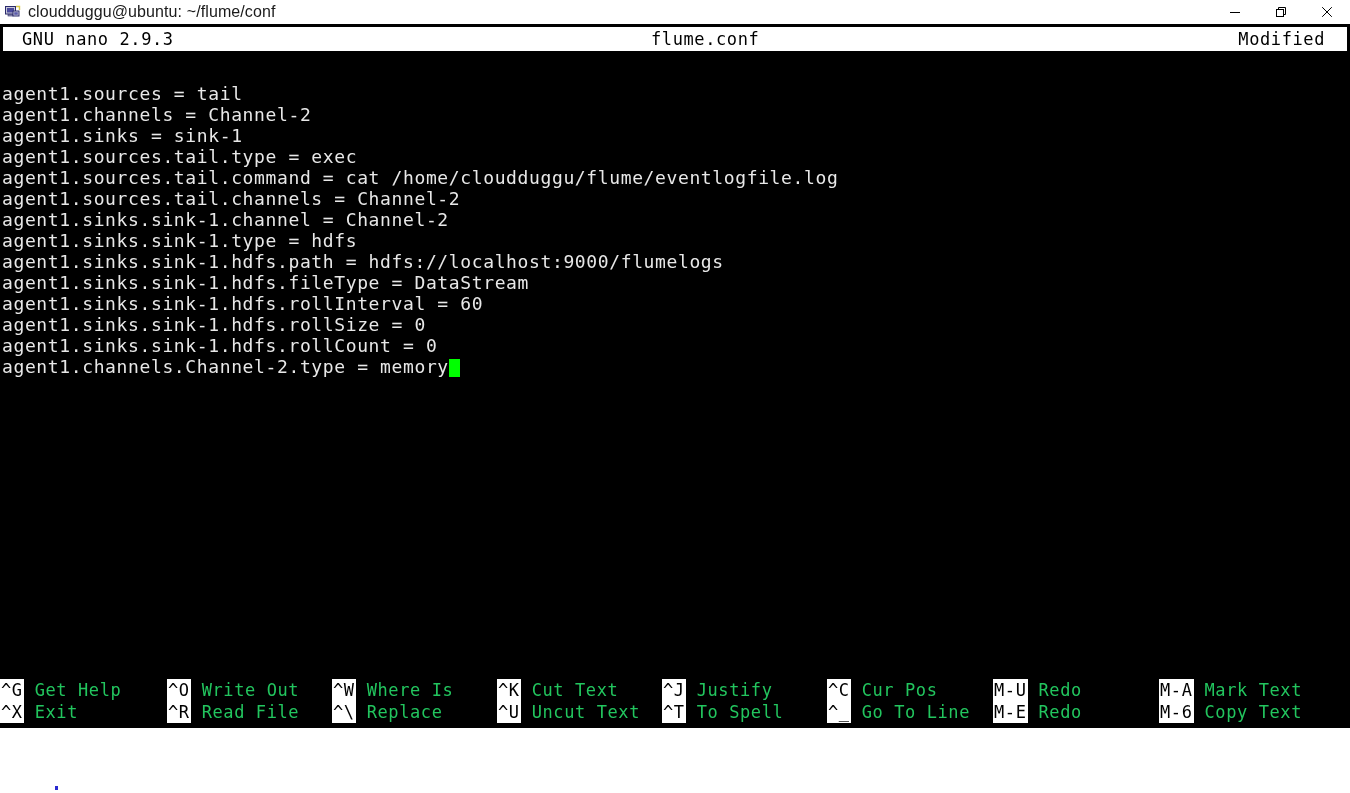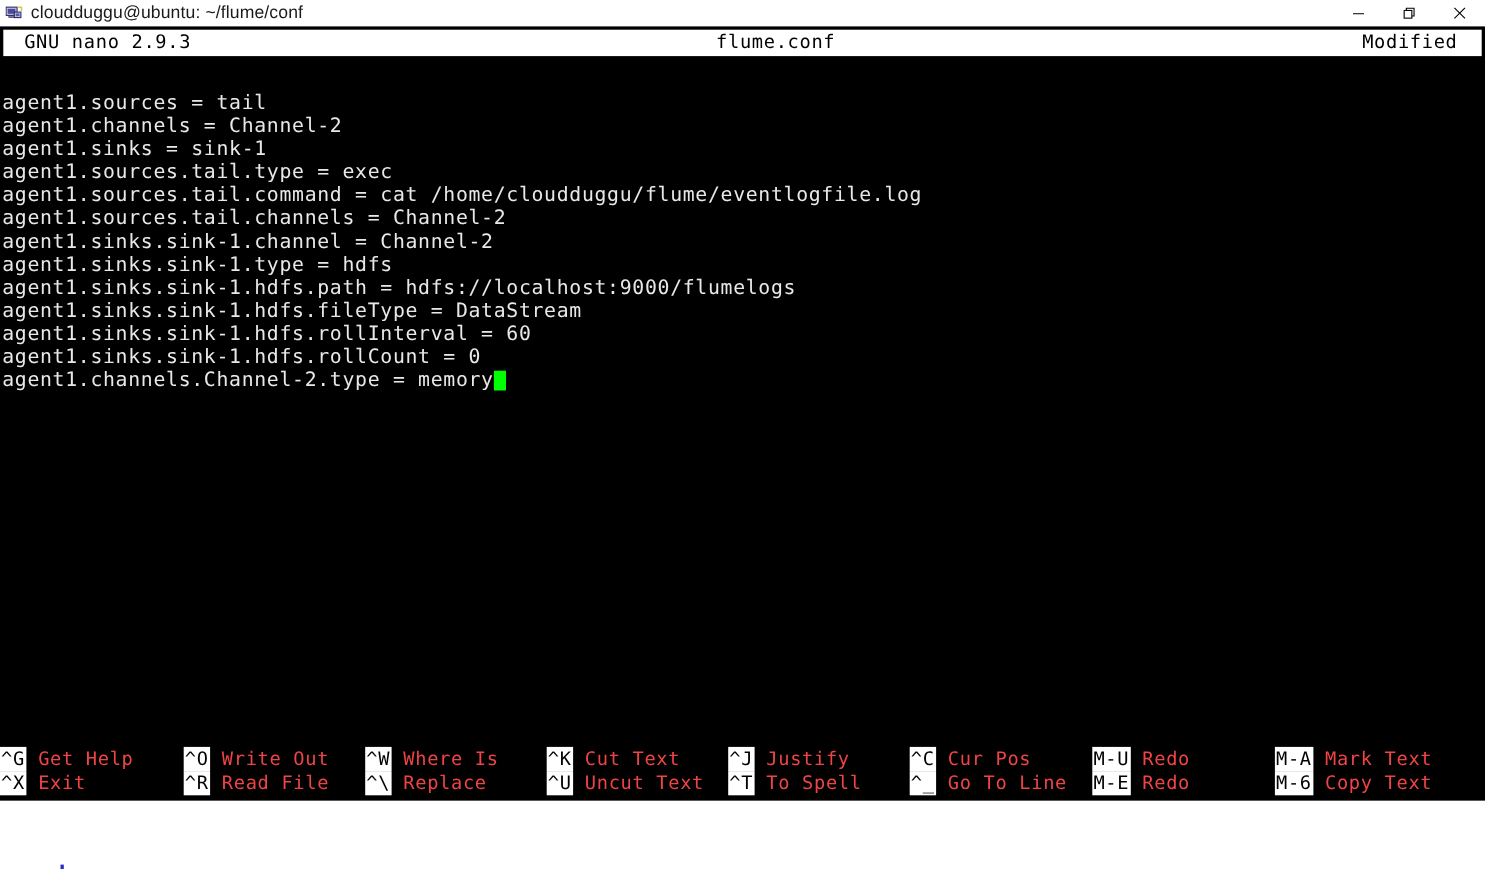--- a/index.html
+++ b/index.html
@@ -157,21 +157,21 @@
     color: #000000;
     font-size: 17px;
     font-family: "DejaVu Sans Mono", monospace;
     line-height: 22px;
     height: 22px;
     padding: 0 1px;
     letter-spacing: 0.6px;
     display: inline-block;
   }
   .sc-label {
-    color: #ef4444;
+    color: #22c55e;
     font-size: 17px;
     font-family: "DejaVu Sans Mono", monospace;
     letter-spacing: 0.6px;
     margin-left: 11px;
     white-space: pre;
   }
 
   
   .under-strip {
     position: absolute;
@@ -243,20 +243,21 @@
         <div class="code-line"><span>agent1.channels = Channel-2</span></div>
         <div class="code-line"><span>agent1.sinks = sink-1</span></div>
         <div class="code-line"><span>agent1.sources.tail.type = exec</span></div>
         <div class="code-line"><span>agent1.sources.tail.command = cat /home/cloudduggu/flume/eventlogfile.log</span></div>
         <div class="code-line"><span>agent1.sources.tail.channels = Channel-2</span></div>
         <div class="code-line"><span>agent1.sinks.sink-1.channel = Channel-2</span></div>
         <div class="code-line"><span>agent1.sinks.sink-1.type = hdfs</span></div>
         <div class="code-line"><span>agent1.sinks.sink-1.hdfs.path = hdfs://localhost:9000/flumelogs</span></div>
         <div class="code-line"><span>agent1.sinks.sink-1.hdfs.fileType = DataStream</span></div>
         <div class="code-line"><span>agent1.sinks.sink-1.hdfs.rollInterval = 60</span></div>
+        <div class="code-line"><span>agent1.sinks.sink-1.hdfs.rollSize = 0</span></div>
         <div class="code-line"><span>agent1.sinks.sink-1.hdfs.rollCount = 0</span></div>
         <div class="code-line"><span>agent1.channels.Channel-2.type = memory</span><span class="cursor"></span></div>
       </div>
 
     <div class="shortcut-bar">
         <div class="sc-col" style="left: 0px;">
           <div class="sc-row"><span class="sc-key">^G</span><span class="sc-label">Get Help</span></div>
           <div class="sc-row"><span class="sc-key">^X</span><span class="sc-label">Exit</span></div>
         </div>
         <div class="sc-col" style="left: 167px;">

